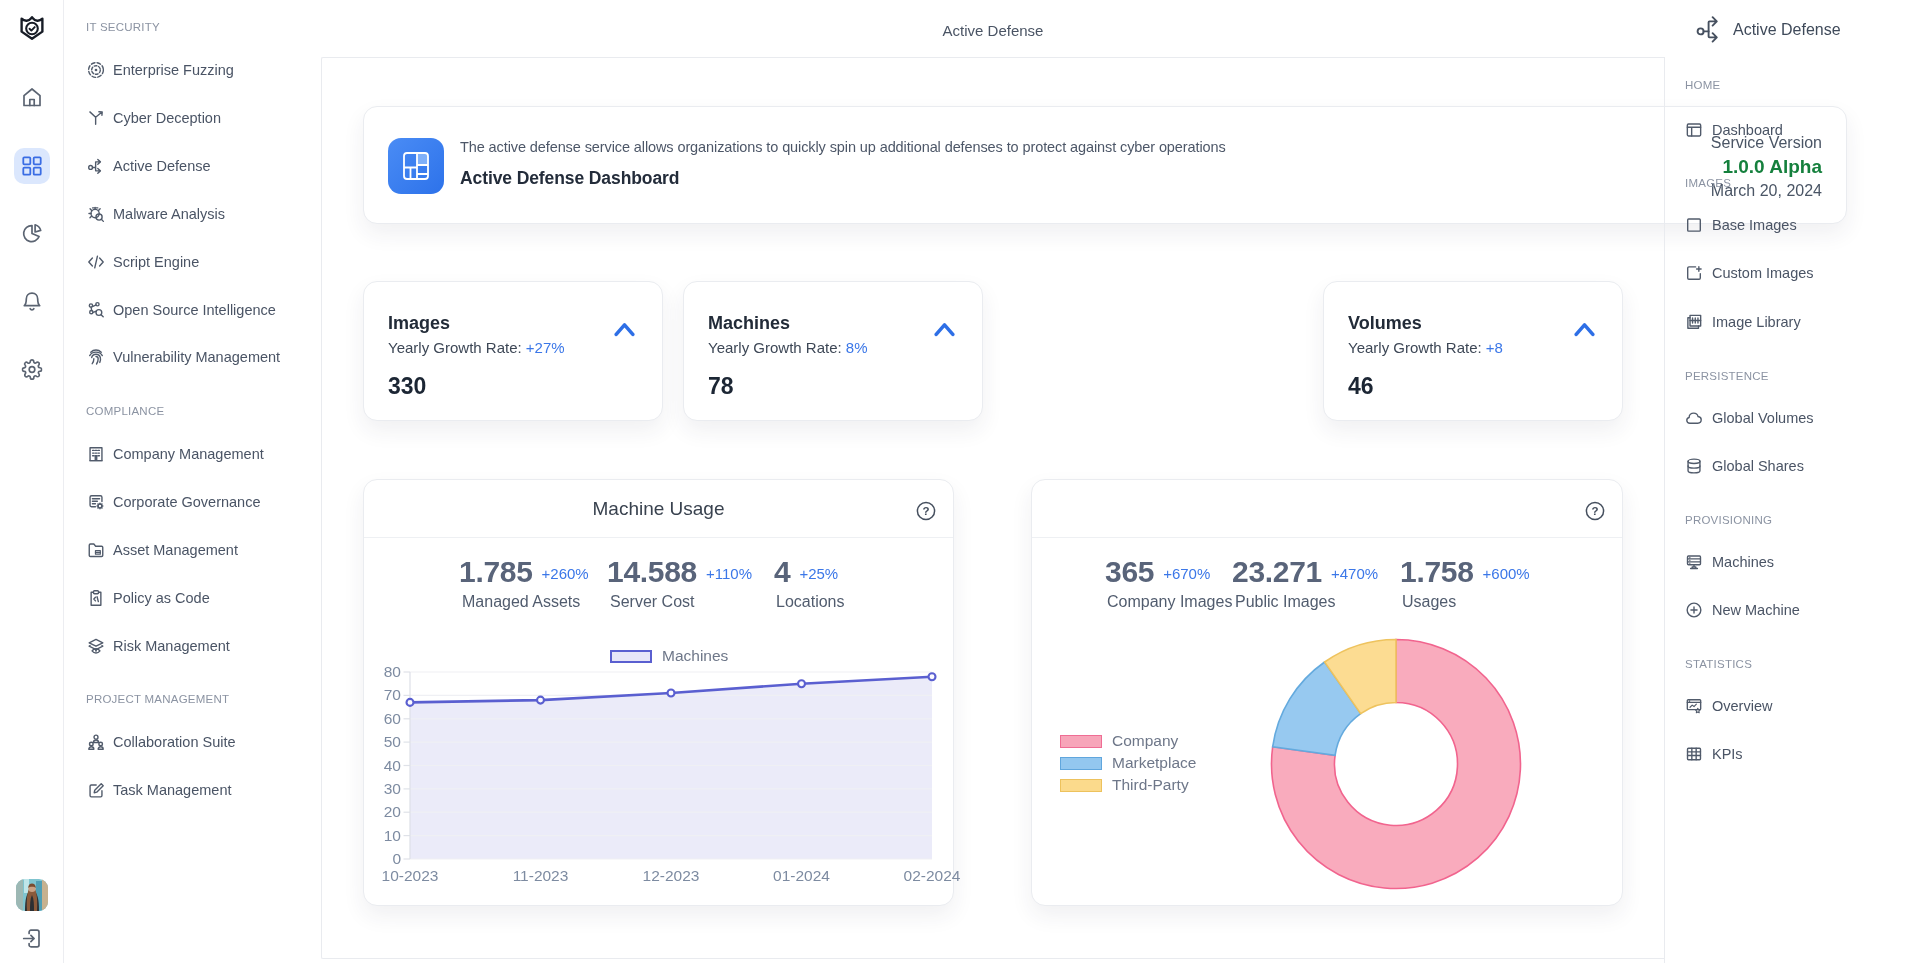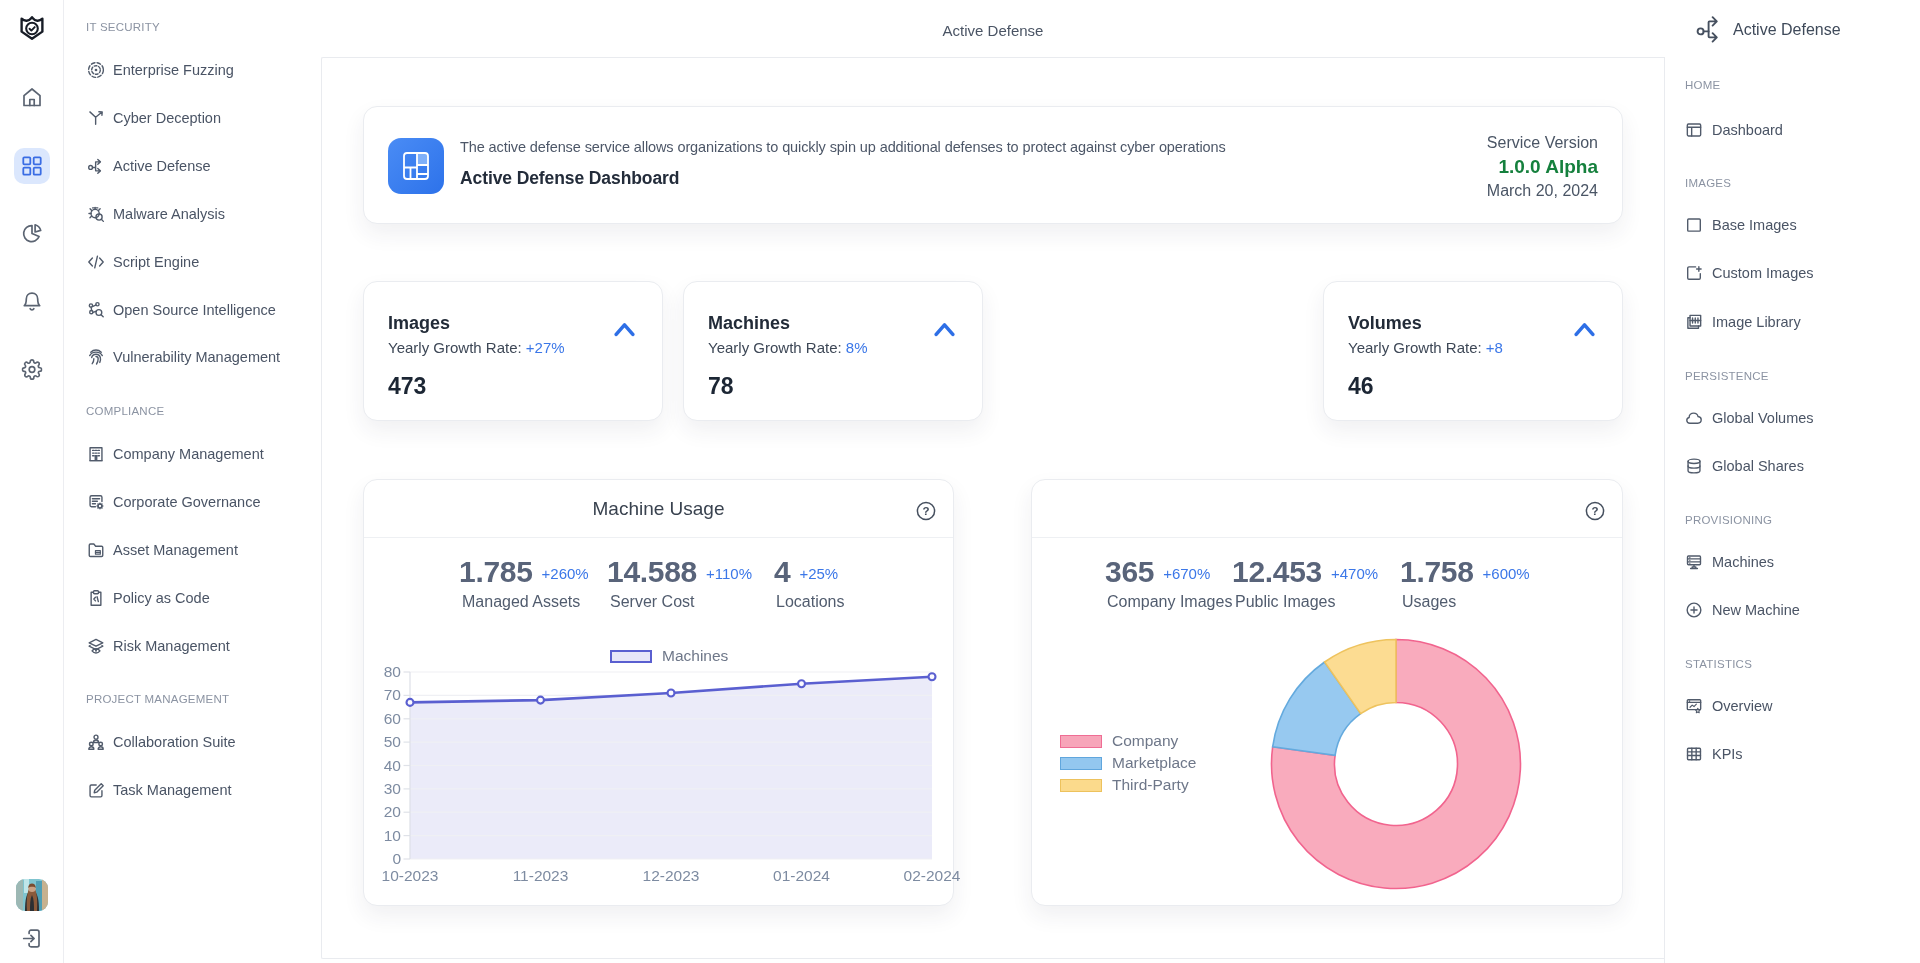--- a/index.html
+++ b/index.html
@@ -12,21 +12,21 @@
 
 .mh{position:absolute;left:86px;height:16px;font-size:11.5px;letter-spacing:.02em;color:#8b93a2;white-space:nowrap}
 .mi{position:absolute;left:87px;height:24px;display:flex;align-items:center;gap:8px;font-size:14.5px;color:#4a5465;white-space:nowrap}
 .mi>svg{width:18px;height:18px}
 .mi svg{flex:0 0 auto}
 
 #panel{position:absolute;left:321px;top:57px;width:1344px;height:902px;background:#fff;border:1px solid #e9ebef;border-right:none;border-radius:2px 0 0 2px}
 #ptitle{position:absolute;top:22px;left:321px;width:1344px;text-align:center;font-size:15px;color:#4a5464}
 .card{position:absolute;background:#fff;border:1px solid #eaecf0;border-radius:14px;box-shadow:0 10px 22px rgba(40,48,70,.07)}
 
-#hcard{left:41px;top:48px;width:1260px;height:118px}
+#hcard{left:41px;top:48px;width:1484px;height:118px}
 #hicon{position:absolute;left:24px;top:31px;width:56px;height:56px;border-radius:13px;background:linear-gradient(135deg,#4a8cf5,#2d72ea)}
 #hdesc{position:absolute;left:96px;top:32px;font-size:14.5px;line-height:17px;color:#4d5768;letter-spacing:-.1px}
 #htitle{position:absolute;left:96px;top:60px;font-size:17.5px;line-height:22px;font-weight:bold;color:#232c3a;letter-spacing:-.1px}
 #hsv{position:absolute;right:24px;top:25px;text-align:right}
 #hsv .a{font-size:16px;color:#4a5565;line-height:21px}
 #hsv .b{font-size:19px;font-weight:bold;color:#15803d;line-height:27px}
 
 .stat{height:140px;width:300px;top:223px}
 .stat .t{position:absolute;left:24px;top:30px;font-size:18px;line-height:22px;font-weight:bold;color:#222b38}
 .stat .s{position:absolute;left:24px;top:56px;font-size:15px;line-height:19px;color:#3d4756;white-space:nowrap}
@@ -238,21 +238,21 @@
     <div id="htitle">Active Defense Dashboard</div>
     <div id="hsv">
       <div class="a">Service Version</div>
       <div class="b">1.0.0 Alpha</div>
       <div class="a">March 20, 2024</div>
     </div>
   </div>
   <div class="card stat" style="left:41px">
   <div class="t">Images</div>
       <div class="s">Yearly Growth Rate: <b>+27%</b></div>
-      <div class="v">473</div>
+      <div class="v">330</div>
   <svg width="21" height="15" viewBox="0 0 21 15" fill="none" stroke="#2e6fe6" stroke-width="3.5" stroke-linecap="round" stroke-linejoin="round">
         <path d="M2.2 12.4 L10.5 2.8 L18.8 12.4"></path>
       </svg>
 </div>
 <div class="card stat" style="left:361px">
   <div class="t">Machines</div>
       <div class="s">Yearly Growth Rate: <b>8%</b></div>
       <div class="v">78</div>
   <svg width="21" height="15" viewBox="0 0 21 15" fill="none" stroke="#2e6fe6" stroke-width="3.5" stroke-linecap="round" stroke-linejoin="round">
         <path d="M2.2 12.4 L10.5 2.8 L18.8 12.4"></path>
@@ -339,21 +339,21 @@
           <circle cx="10" cy="10" r="8.6" stroke="#444e5d" stroke-width="1.5"></circle>
           <text x="10" y="14.2" text-anchor="middle" font-size="11.5" font-weight="bold" fill="#444e5d" font-family="Liberation Sans">?</text>
         </svg>
     </div>
     <div class="bignum" style="left:73px;top:76px">
         <div class="n">365</div>
         <div class="p">+670%</div>
       </div>
     <div class="blabel" style="left:75px;top:112px">Company Images</div>
     <div class="bignum" style="left:200px;top:76px">
-        <div class="n">12.453</div>
+        <div class="n">23.271</div>
         <div class="p">+470%</div>
       </div>
     <div class="blabel" style="left:203px;top:112px">Public Images</div>
     <div class="bignum" style="left:368px;top:76px">
         <div class="n">1.758</div>
         <div class="p">+600%</div>
       </div>
     <div class="blabel" style="left:370px;top:112px">Usages</div>
     <div class="lgrow" style="left:28px;top:252px"><div class="lgbox" style="background:#f7a5b9;border:1.5px solid #ef6d94"></div>Company</div>
     <div class="lgrow" style="left:28px;top:274px"><div class="lgbox" style="background:#93c7ef;border:1.5px solid #60a6dd"></div>Marketplace</div>

